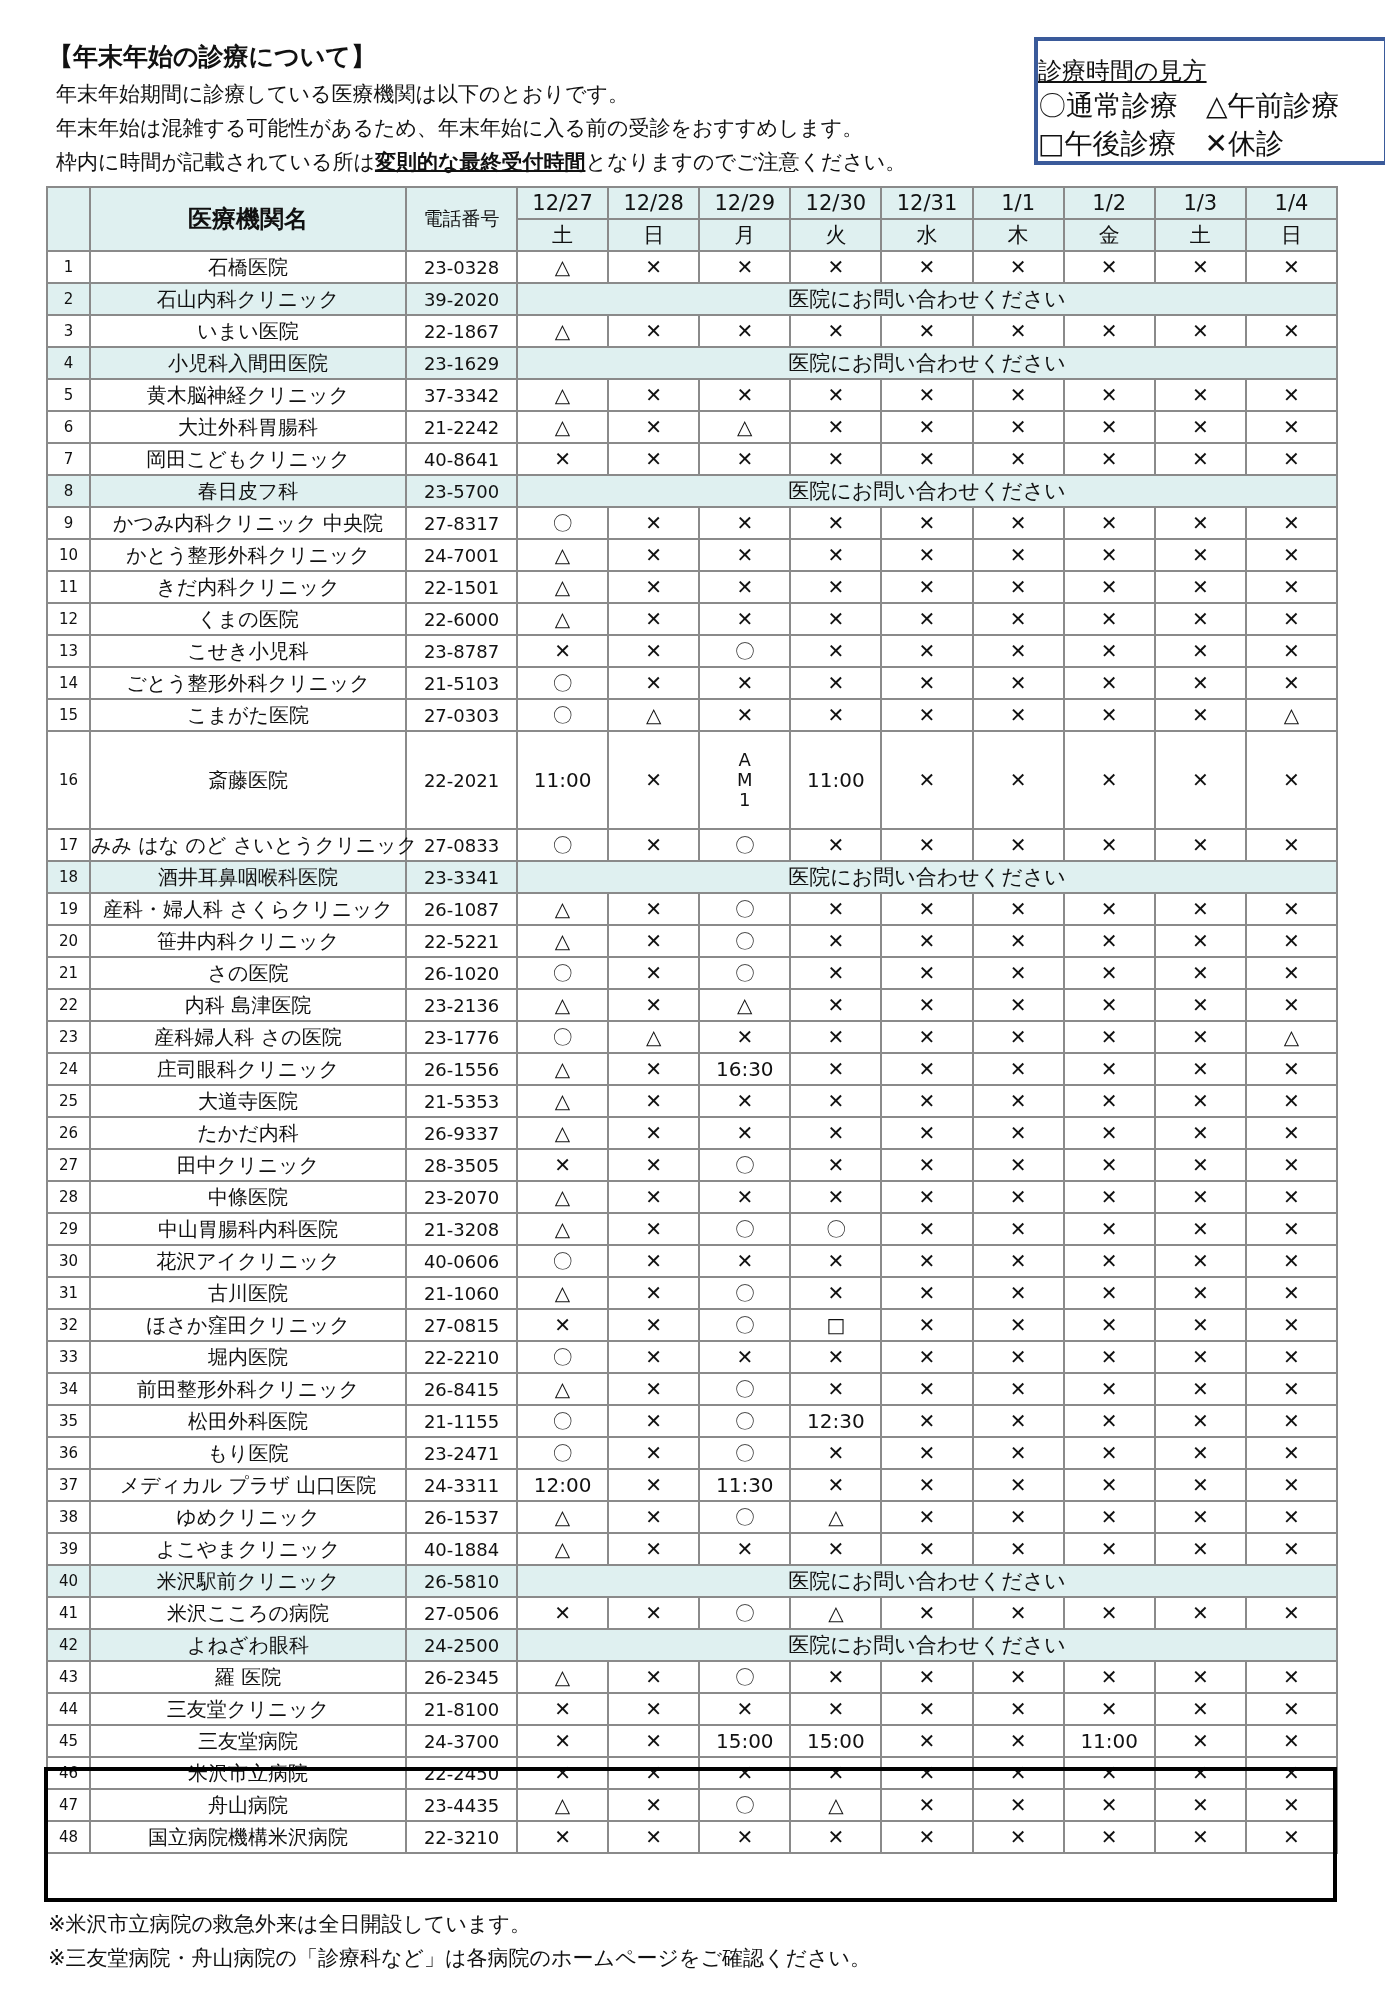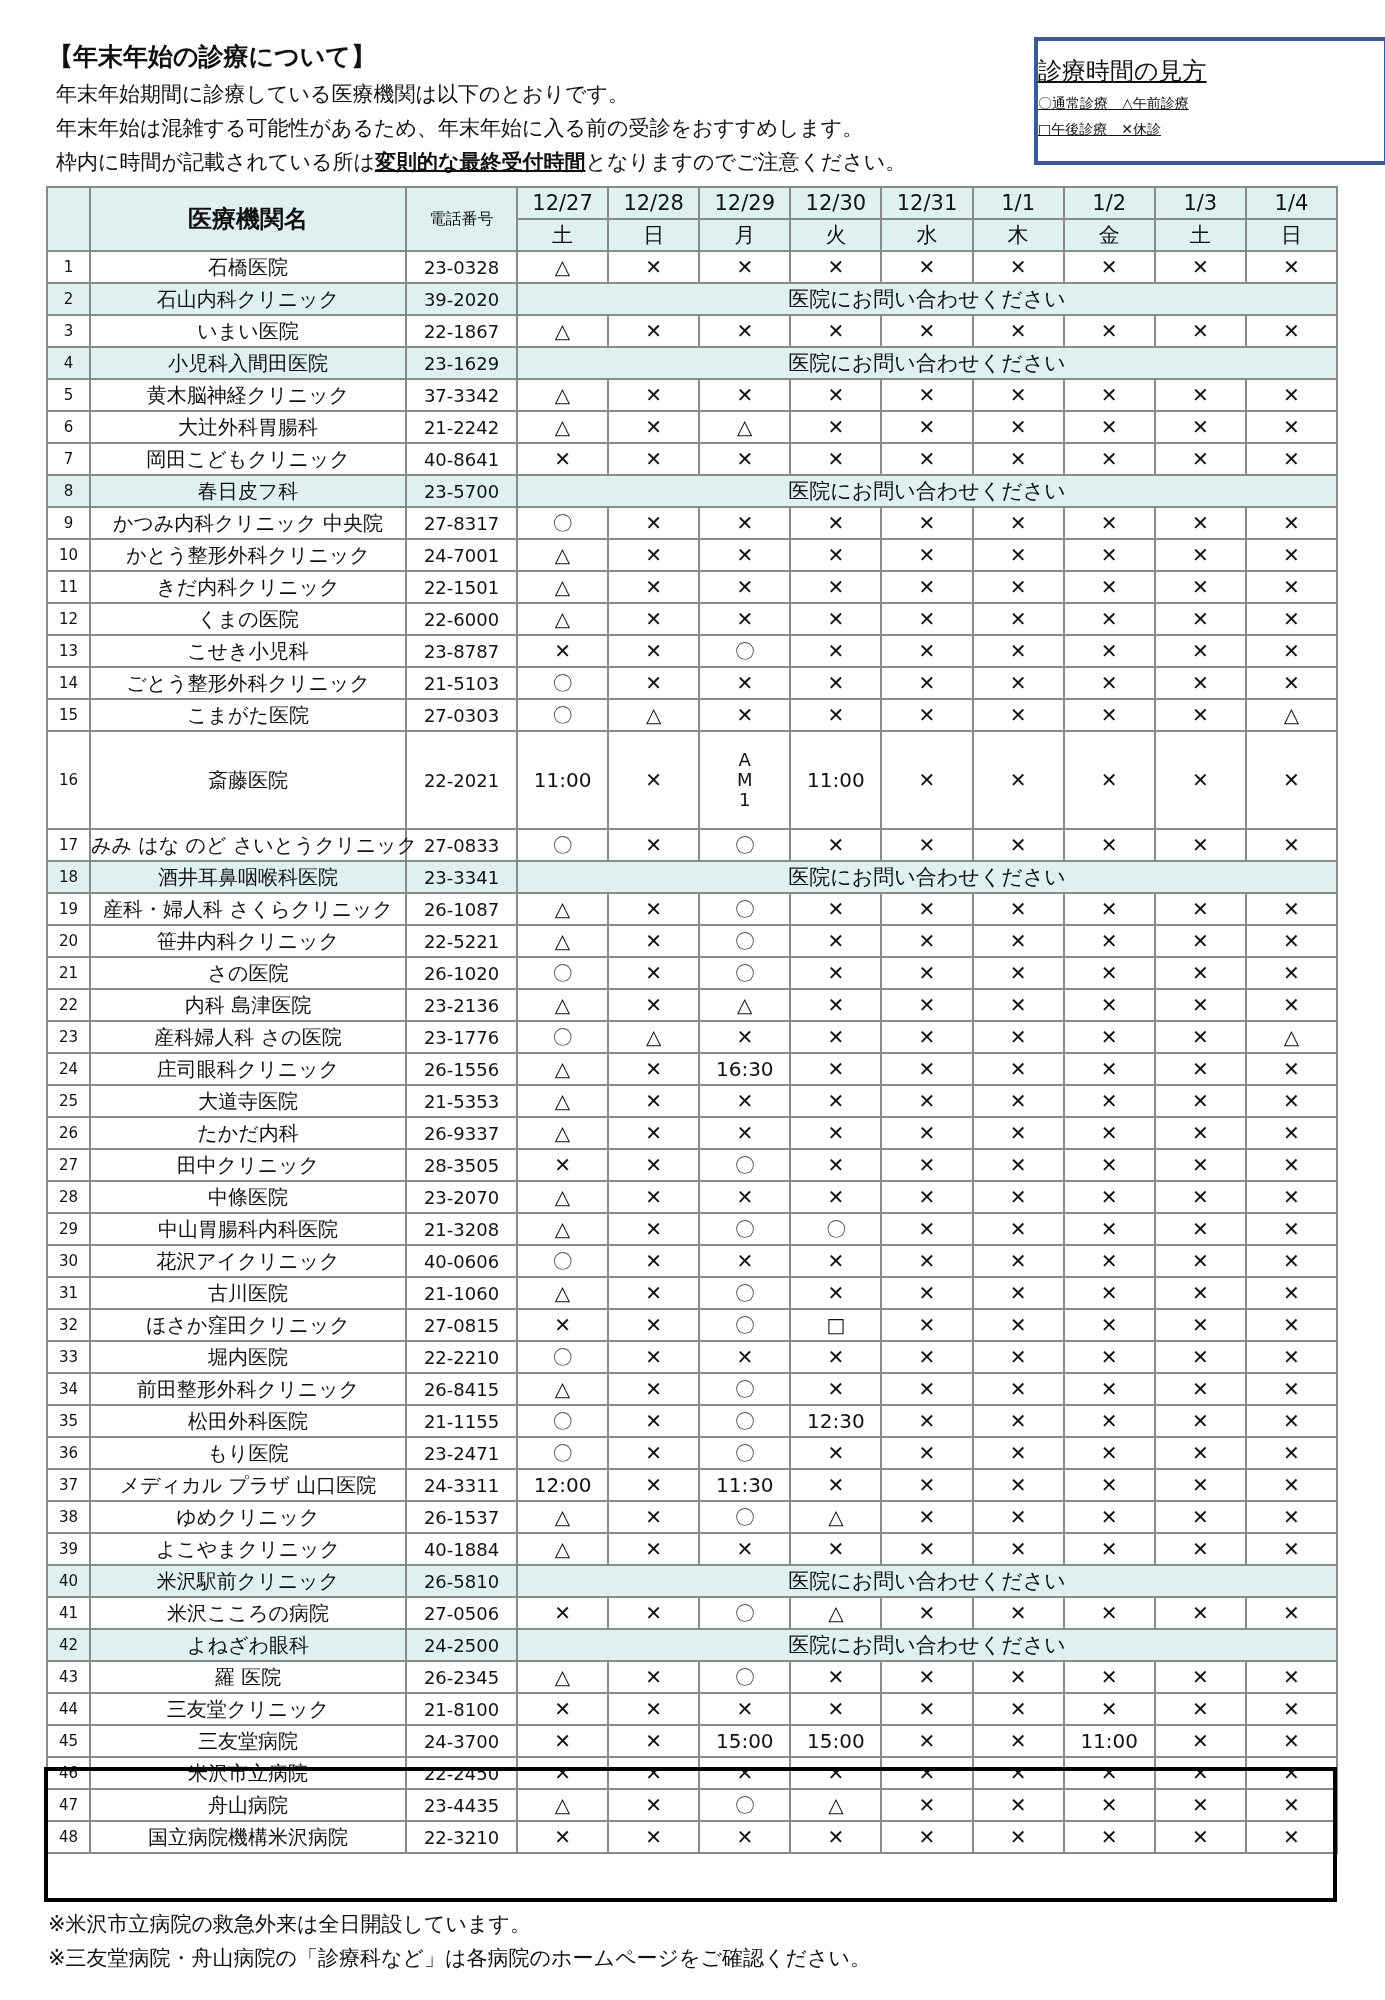--- a/index.html
+++ b/index.html
@@ -4,26 +4,26 @@
 <style>
   html, body { margin:0; padding:0; background:#fff; }
   body { width:1385px; height:2000px; position:relative; overflow:hidden;
          font-family:"DejaVu Sans", sans-serif; color:#111; }
   .title { position:absolute; left:48px; top:40px; font-size:25px; font-weight:bold; letter-spacing:0px; }
   .intro { position:absolute; left:48px; font-size:21px; white-space:nowrap;margin-left:8px; }
   .intro u { text-decoration:underline; text-decoration-thickness:2px; font-weight:bold; }
   .legend { position:absolute; left:1034px; top:37px; width:354px; height:128px;
             border:4px solid #3a5a9a; box-sizing:border-box; background:#fff; text-align:left; }
   .legend .lt { font-size:24px; text-decoration:underline; margin-top:14px; display:inline-block; }
-  .legend .ll { font-size:14px; margin-top:8px; white-space:nowrap;text-decoration:underline; }
+  .legend .ll { font-size:28px; margin-top:0; white-space:nowrap; }
   table { position:absolute; left:46px; top:186px; border-collapse:collapse; width:1292px; table-layout:fixed; }
   td, th { border:2px solid #8a8a8a; text-align:center; padding:0; font-weight:normal; }
   th { background:#dff0f0; font-size:21px; height:30px; }
   th.hname { font-size:24px;font-weight:bold; }
-  th.hphone { font-size:16px;text-align:center; }
+  th.hphone { font-size:19px;text-align:center; }
   td { height:30px; font-size:20px; background:#fff; }
   td.num { font-size:15px; }
   td.name { font-size:20px; white-space:nowrap; }
   td.phone { font-size:18px; }
   td.mark { font-size:20px; }
   td.time { font-size:20px; }
   tr.inquiry td { background:#dff0f0; }
   tr.tall td { height:96px; }
   td.multi { font-size:18px; line-height:20px; }
   .frame { position:absolute; left:44px; top:1767px; width:1293px; height:135px;

